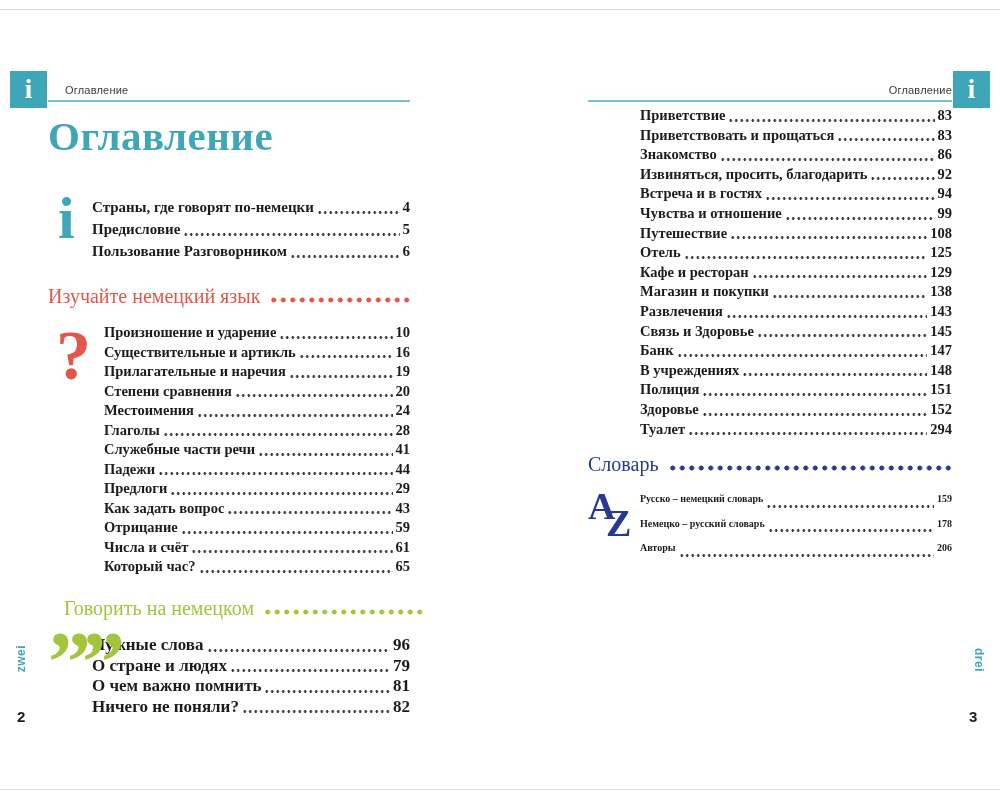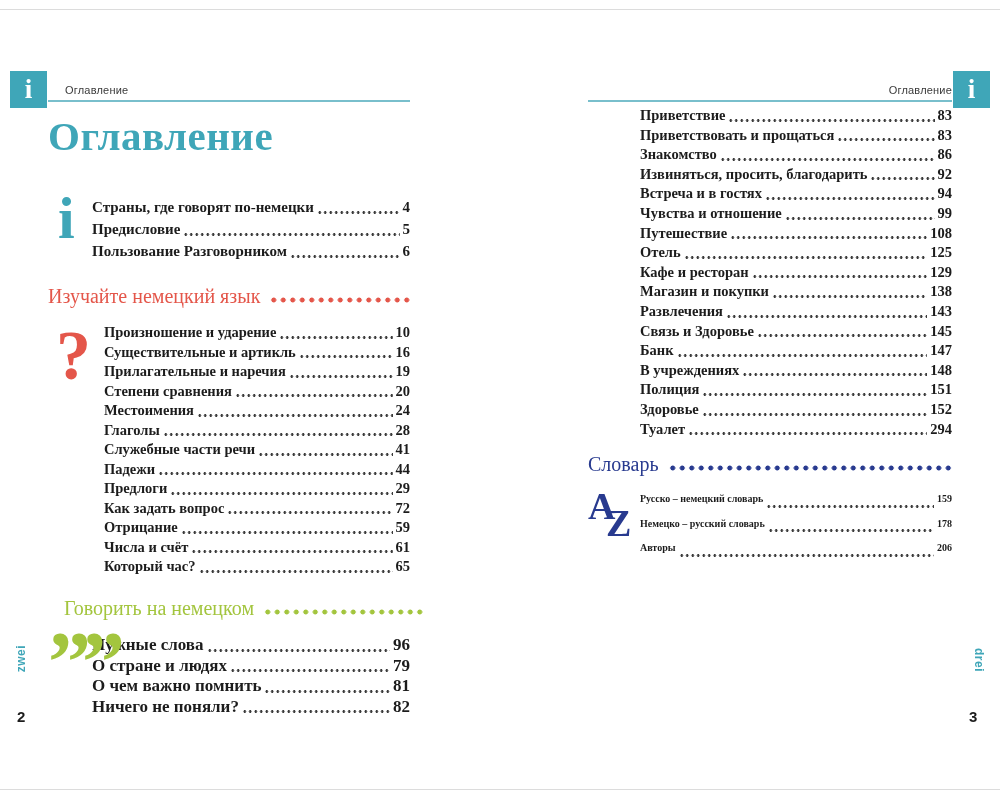--- a/index.html
+++ b/index.html
@@ -214,21 +214,21 @@
 
       <div class="toc-row">
         <span class="toc-label">Предлоги</span>
         <span class="leader"></span>
         <span class="toc-page">29</span>
       </div>
 
       <div class="toc-row">
         <span class="toc-label">Как задать вопрос</span>
         <span class="leader"></span>
-        <span class="toc-page">72</span>
+        <span class="toc-page">43</span>
       </div>
 
       <div class="toc-row">
         <span class="toc-label">Отрицание</span>
         <span class="leader"></span>
         <span class="toc-page">59</span>
       </div>
 
       <div class="toc-row">
         <span class="toc-label">Числа и счёт</span>

